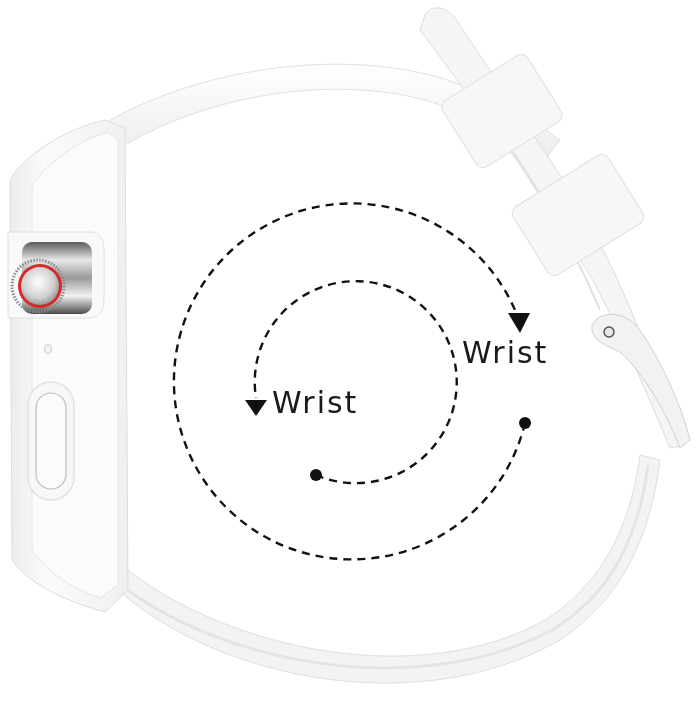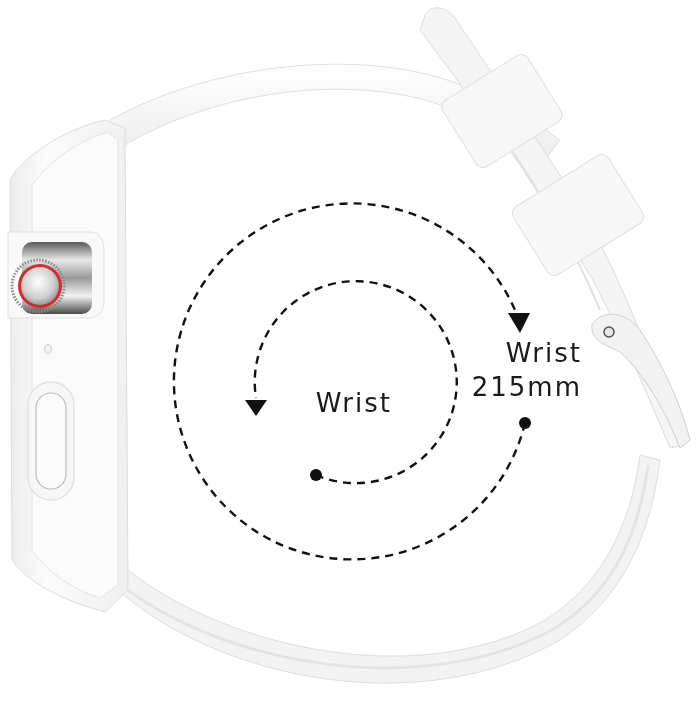--- a/index.html
+++ b/index.html
@@ -1,18 +1,18 @@
 <!DOCTYPE html>
 <html><head>
 <meta charset="utf-8">
 <style>
   html, body { margin: 0; padding: 0; background: #ffffff; }
   body { width: 699px; height: 720px; position: relative; overflow: hidden; font-family: "DejaVu Sans", sans-serif; }
   #stage { position: absolute; left: 0; top: 0; width: 699px; height: 720px; }
-  .label { position: absolute; color: #1a1a1a; font-size: 26px; letter-spacing: 2px; line-height: 34px; text-align: right; font-family: "DejaVu Sans", sans-serif; }
+  .label { position: absolute; color: #1a1a1a; font-size: 30px; letter-spacing: 2px; line-height: 34px; text-align: left; font-family: "DejaVu Sans", sans-serif; }
 </style>
 </head>
 <body>
 
 <div id="stage">
   <svg width="699" height="720" viewBox="0 0 699 720" xmlns="http://www.w3.org/2000/svg">
     <defs>
       <linearGradient id="strapGrad" x1="0" y1="0" x2="0" y2="1">
         <stop offset="0" stop-color="#ffffff"></stop>
         <stop offset="1" stop-color="#ececec"></stop>
@@ -97,15 +97,14 @@
       <path d="M 245 400 L 267 400 L 256 416 Z" fill="#111"></path>
     </g>
   </svg>
 
   
   <div class="label" style="left:272px; top:386px; width:120px;">
     <div>Wrist</div>
   </div>
   <div class="label" style="left:462px; top:336px; width:120px;">
     <div>Wrist</div>
-    <div>215mm</div>
   </div>
 </div>
 
 </body></html>

